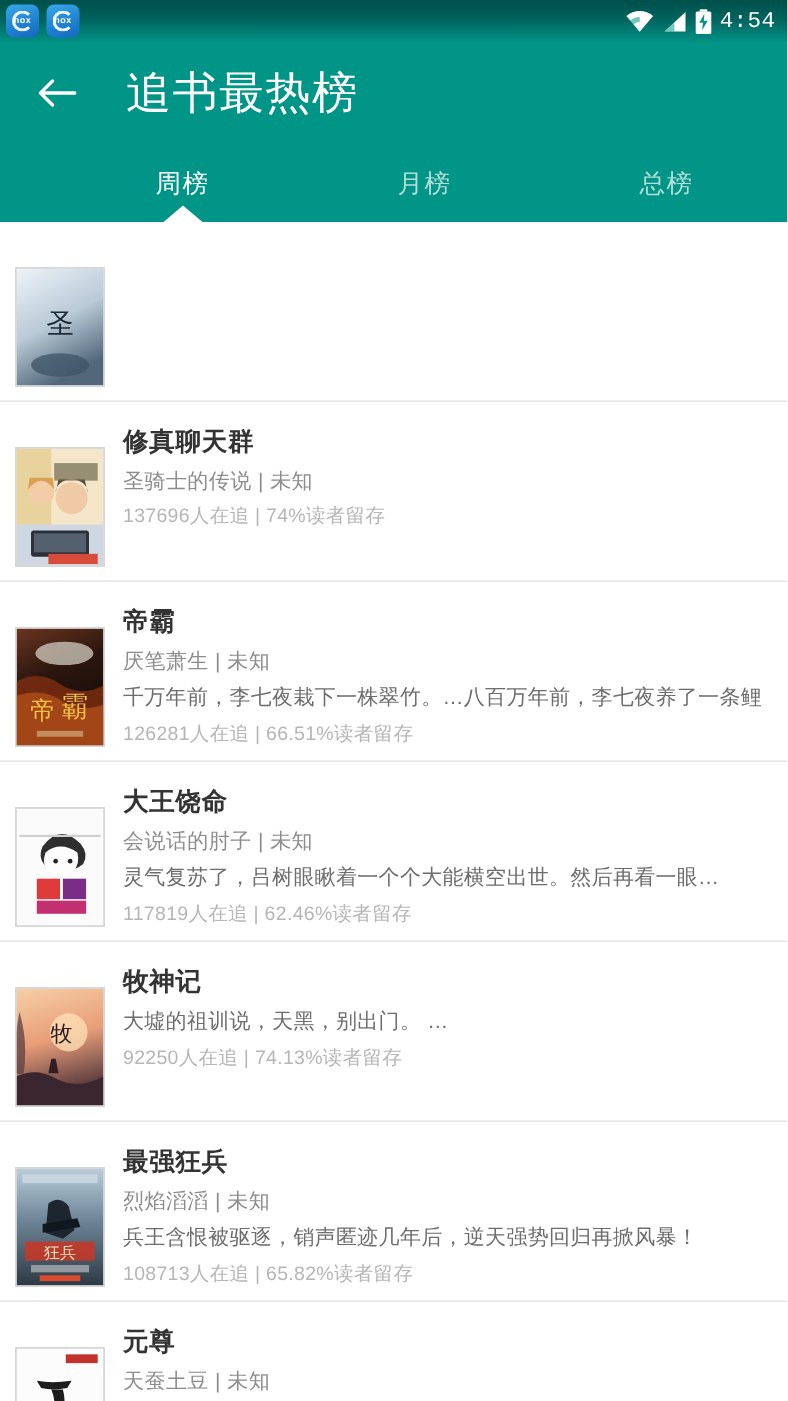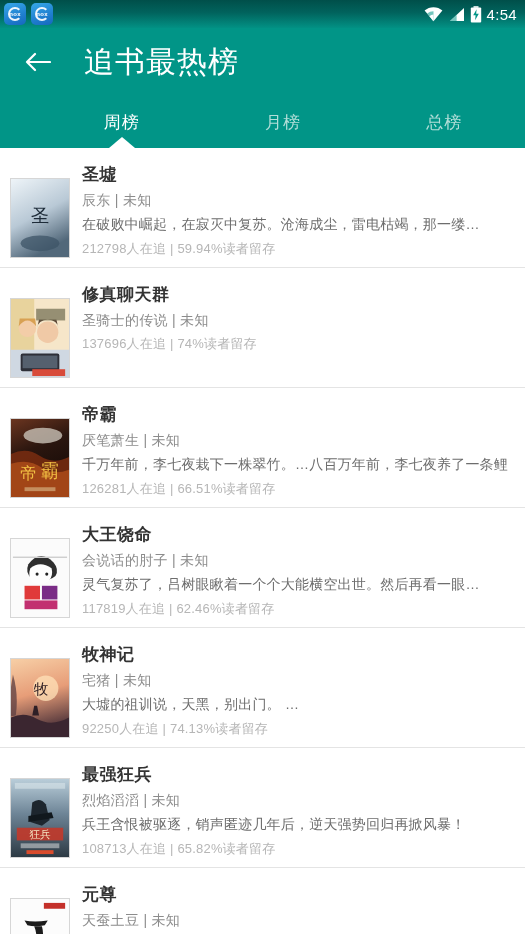--- a/index.html
+++ b/index.html
@@ -29,21 +29,21 @@
     border:2px solid rgba(255,255,255,.92);
     border-right-color:transparent;
     position:relative;
   }
   .noxicon .nxt {
     position:absolute; left:0; top:0; width:22px; height:22px;
     display:flex; align-items:center; justify-content:center;
     font-size:6px; color:#ffffff; letter-spacing:.3px; font-weight:bold;
   }
   .sb-right {
-    margin-left:auto; display:flex; align-items:center; gap:5px; color:#fff;
+    margin-left:auto; display:flex; align-items:center; gap:5px; color:#fff;font-family:Liberation Mono, monospace;
   }
   .sb-time { font-size:15px; color:#ffffff; letter-spacing:.3px; }
   .wifi-ic, .sig-ic, .bat-ic { display:block; }
 
   
   .appbar {
     flex:0 0 68px; background:#019587;
     display:flex; align-items:center; padding-left:18px;
   }
   .backbtn {
@@ -173,26 +173,20 @@
             <stop offset="0%" stop-color="#eef4f8"></stop>
                 <stop offset="55%" stop-color="#b9c9d6"></stop>
                 <stop offset="100%" stop-color="#52687a"></stop>
           </linearGradient>
             </defs>
           <rect width="60" height="80" fill="url(#g1)"></rect>
           <ellipse cx="30" cy="66" rx="20" ry="8" fill="#3e5467" opacity=".75"></ellipse>
           <text x="30" y="44" font-size="19" fill="#1d2b38" text-anchor="middle" font-family="'Liberation Serif',serif">圣</text>
         </svg>
       </div>
-      <div class="info">
-        <div class="title">圣墟</div>
-        <div class="author">辰东 | 未知</div>
-        <div class="desc">在破败中崛起，在寂灭中复苏。沧海成尘，雷电枯竭，那一缕…</div>
-        <div class="stats">212798人在追 | 59.94%读者留存</div>
-      </div>
     </div>
 
     <div class="book">
       <div class="cover">
         <svg viewBox="0 0 60 80" preserveAspectRatio="none">
           <rect width="60" height="80" fill="#f6e6c9"></rect>
           <rect x="0" y="0" width="24" height="80" fill="#e8d39d"></rect>
           <path d="M0 52 h60 v28 H0z" fill="#cfd8e2"></path>
           <rect x="10" y="56" width="40" height="18" rx="2" fill="#2d2f38"></rect>
           <rect x="12" y="58" width="36" height="13" fill="#55606e"></rect>
@@ -273,21 +267,20 @@
           <rect width="60" height="80" fill="url(#g5)"></rect>
           <circle cx="36" cy="30" r="13" fill="#ffe2b8" opacity=".75"></circle>
           <path d="M0 60 q14 -6 26 1 q16 9 34 -1 v20 H0z" fill="#3b2630"></path>
           <path d="M2 16 q6 20 3 42 q-7 2 -9 -4z" fill="#5b3d42" opacity=".75"></path>
           <path d="M22 58 l2 -10 l3 0 l2 10z" fill="#2e1f26"></path>
           <text x="31" y="36" font-size="15" fill="#2b1c22" text-anchor="middle" font-family="'Liberation Serif',serif">牧</text>
         </svg>
       </div>
       <div class="info">
         <div class="title">牧神记</div>
-        <div class="author">宅猪 | 未知</div>
         <div class="desc">大墟的祖训说，天黑，别出门。 …</div>
         <div class="stats">92250人在追 | 74.13%读者留存</div>
       </div>
     </div>
 
     <div class="book">
       <div class="cover">
         <svg viewBox="0 0 60 80" preserveAspectRatio="none">
           <defs>
               <linearGradient id="g6" x1="0" y1="0" x2="0" y2="1">

